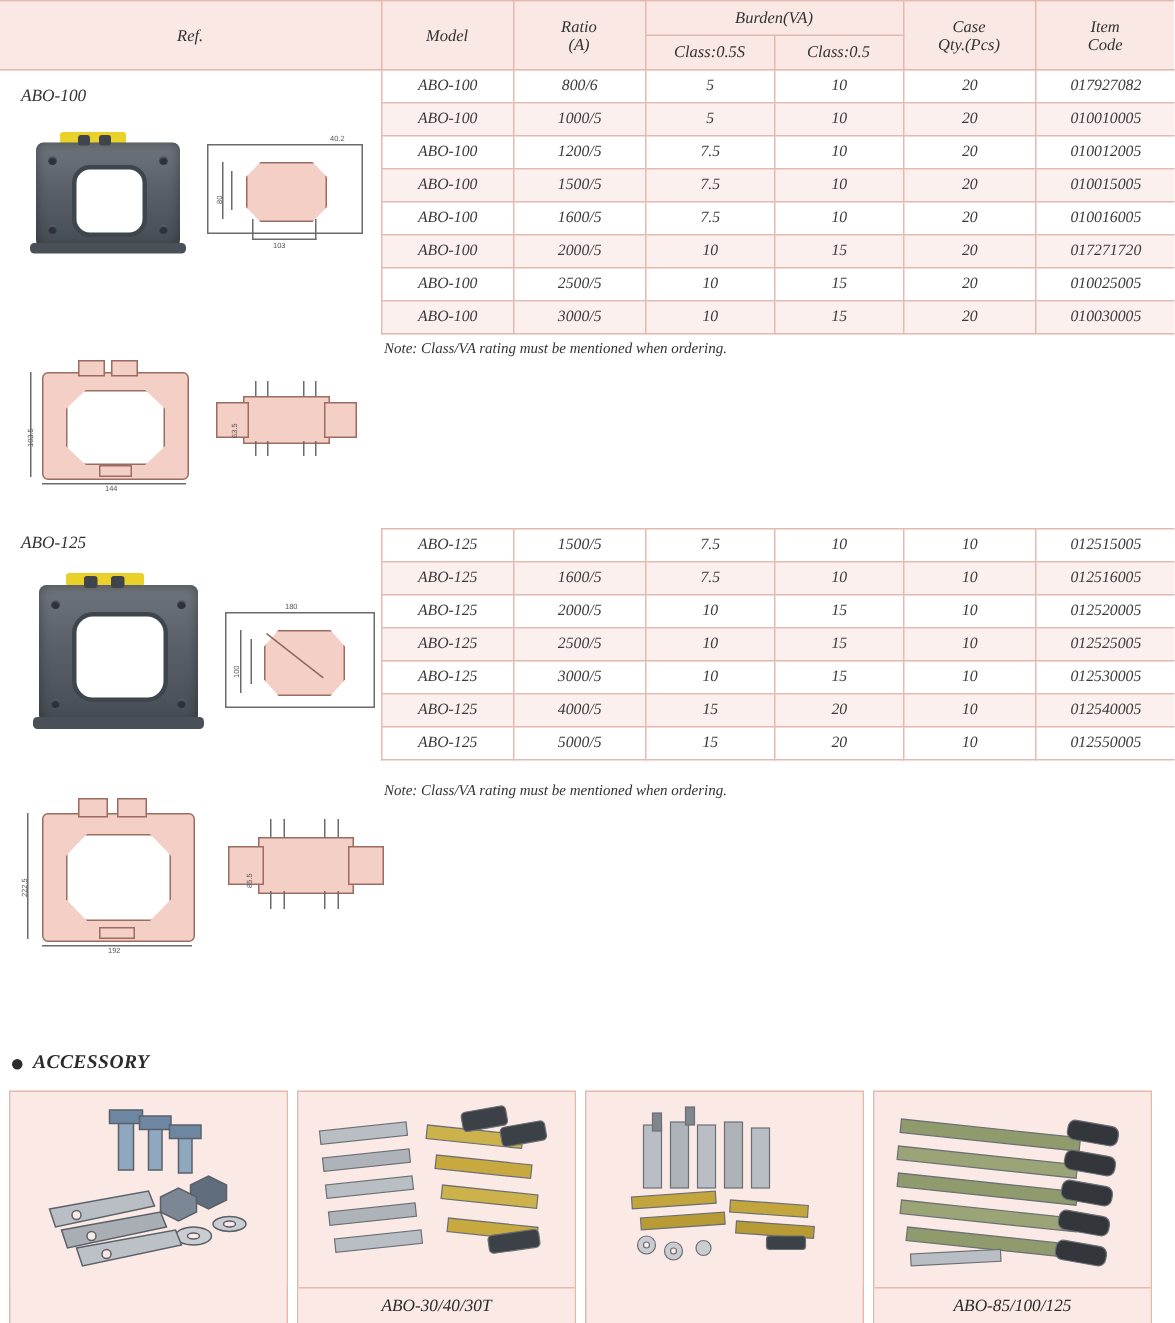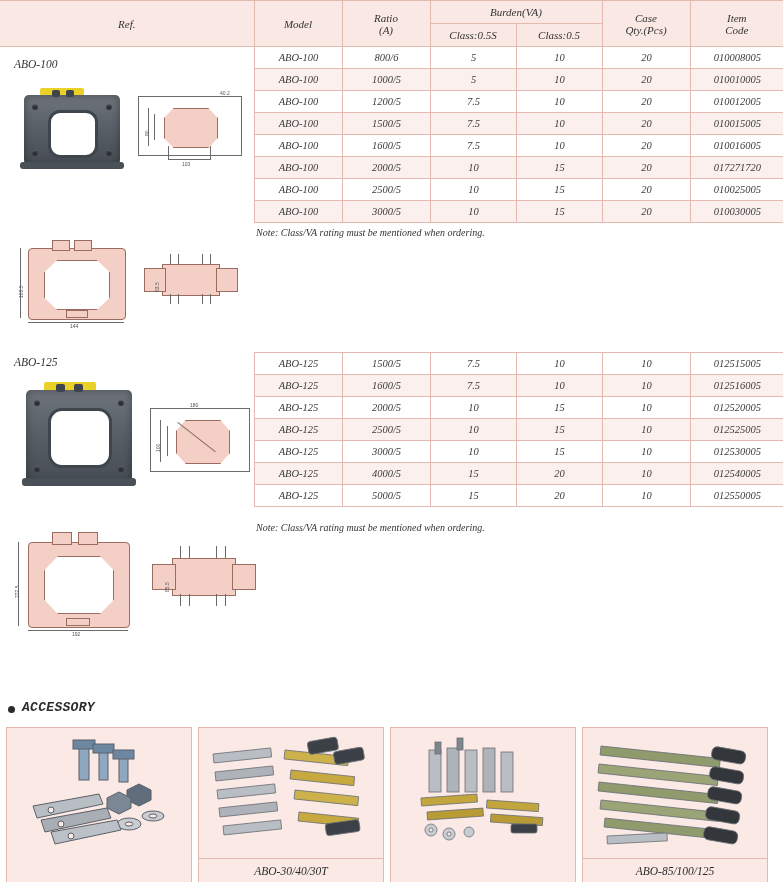--- a/index.html
+++ b/index.html
@@ -83,21 +83,20 @@
 
   
   .accessory-title {
     position: absolute;
     left: 8px;
     top: 700px;
     font-style: italic;
     font-weight: bold;
     font-size: 13px;
     letter-spacing: .3px;
-    font-family: Liberation Mono, monospace;
   }
   .bullet {
     position: absolute;
     left: 8px;
     top: 706px;
     width: 7px;
     height: 7px;
     border-radius: 50%;
     background: #2b2b2b;
   }
@@ -257,21 +256,21 @@
           <col style="width:88px">
           <col style="width:93px">
       </colgroup>
       <tbody id="rows-100">
           <tr class="rowband">
             <td>ABO-100</td>
             <td>800/6</td>
             <td>5</td>
             <td>10</td>
             <td>20</td>
-            <td>010008005</td>
+            <td>017927082</td>
           </tr>
           <tr class="rowband alt">
             <td>ABO-100</td>
             <td>1000/5</td>
             <td>5</td>
             <td>10</td>
             <td>20</td>
             <td>010010005</td>
           </tr>
           <tr class="rowband">

